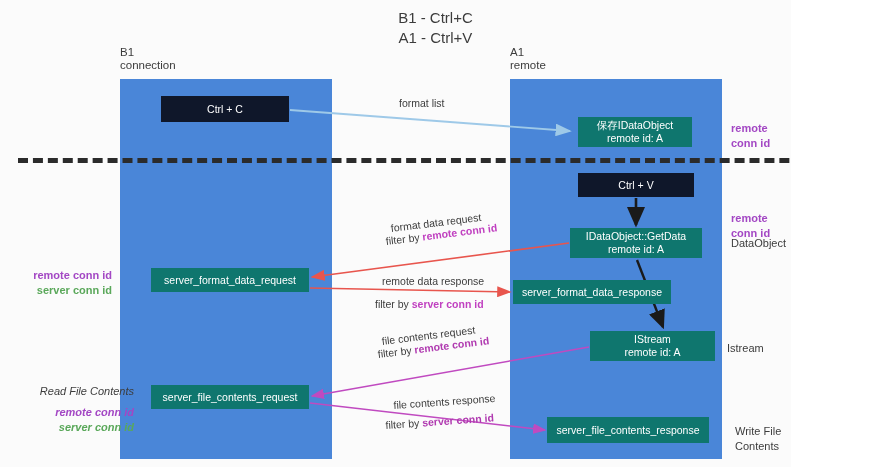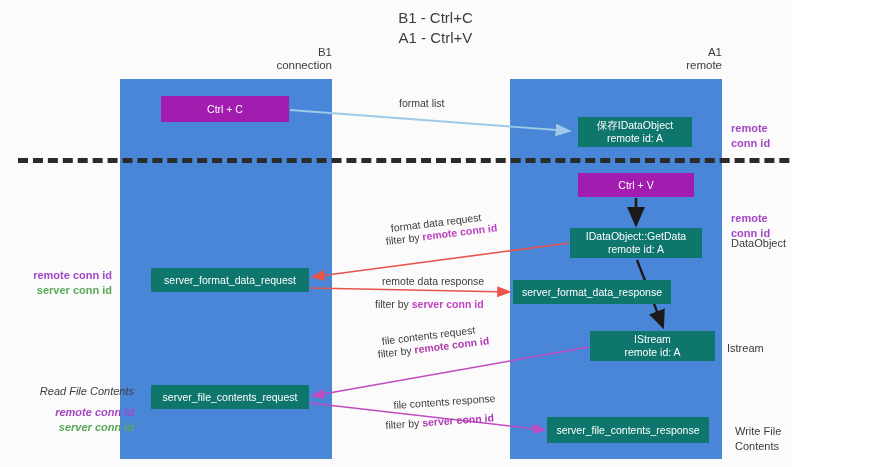--- a/index.html
+++ b/index.html
@@ -22,21 +22,21 @@
     left: 0; top: 8px; width: 871px;
     text-align: center;
     font-size: 15px;
     color: #3c3c3c;
     line-height: 20px;
     white-space: pre-line;
   }
 
   
   .lane-header {
-    text-align: right;
+    text-align: left;
     font-size: 11.5px;
     color: #3c3c3c;
     line-height: 13px;
     white-space: pre-line;
   }
   #lane-b1-header { left: 120px; top: 46px; width: 212px; }
   #lane-a1-header { left: 510px; top: 46px; width: 212px; }
 
   
   .lane {
@@ -57,21 +57,21 @@
     align-items: center;
     justify-content: center;
     text-align: center;
     color: #ffffff;
     font-size: 10.5px;
     line-height: 13px;
     white-space: pre-line;
     box-sizing: border-box;
     padding: 2px 4px;
   }
-  .node.green { background: #a21caf; }
+  .node.green { background: #0f172a; }
   .node.orange { background: #0f766e; }
 
   #node-ctrl-c          { left: 161px; top: 96px;  width: 128px; height: 26px; }
   #node-save-idataobject{ left: 578px; top: 117px; width: 114px; height: 30px; }
   #node-ctrl-v          { left: 578px; top: 173px; width: 116px; height: 24px; }
   #node-getdata         { left: 570px; top: 228px; width: 132px; height: 30px; }
   #node-fmt-req         { left: 151px; top: 268px; width: 158px; height: 24px; }
   #node-fmt-resp        { left: 513px; top: 280px; width: 158px; height: 24px; }
   #node-istream         { left: 590px; top: 331px; width: 125px; height: 30px; }
   #node-file-req        { left: 151px; top: 385px; width: 158px; height: 24px; }

